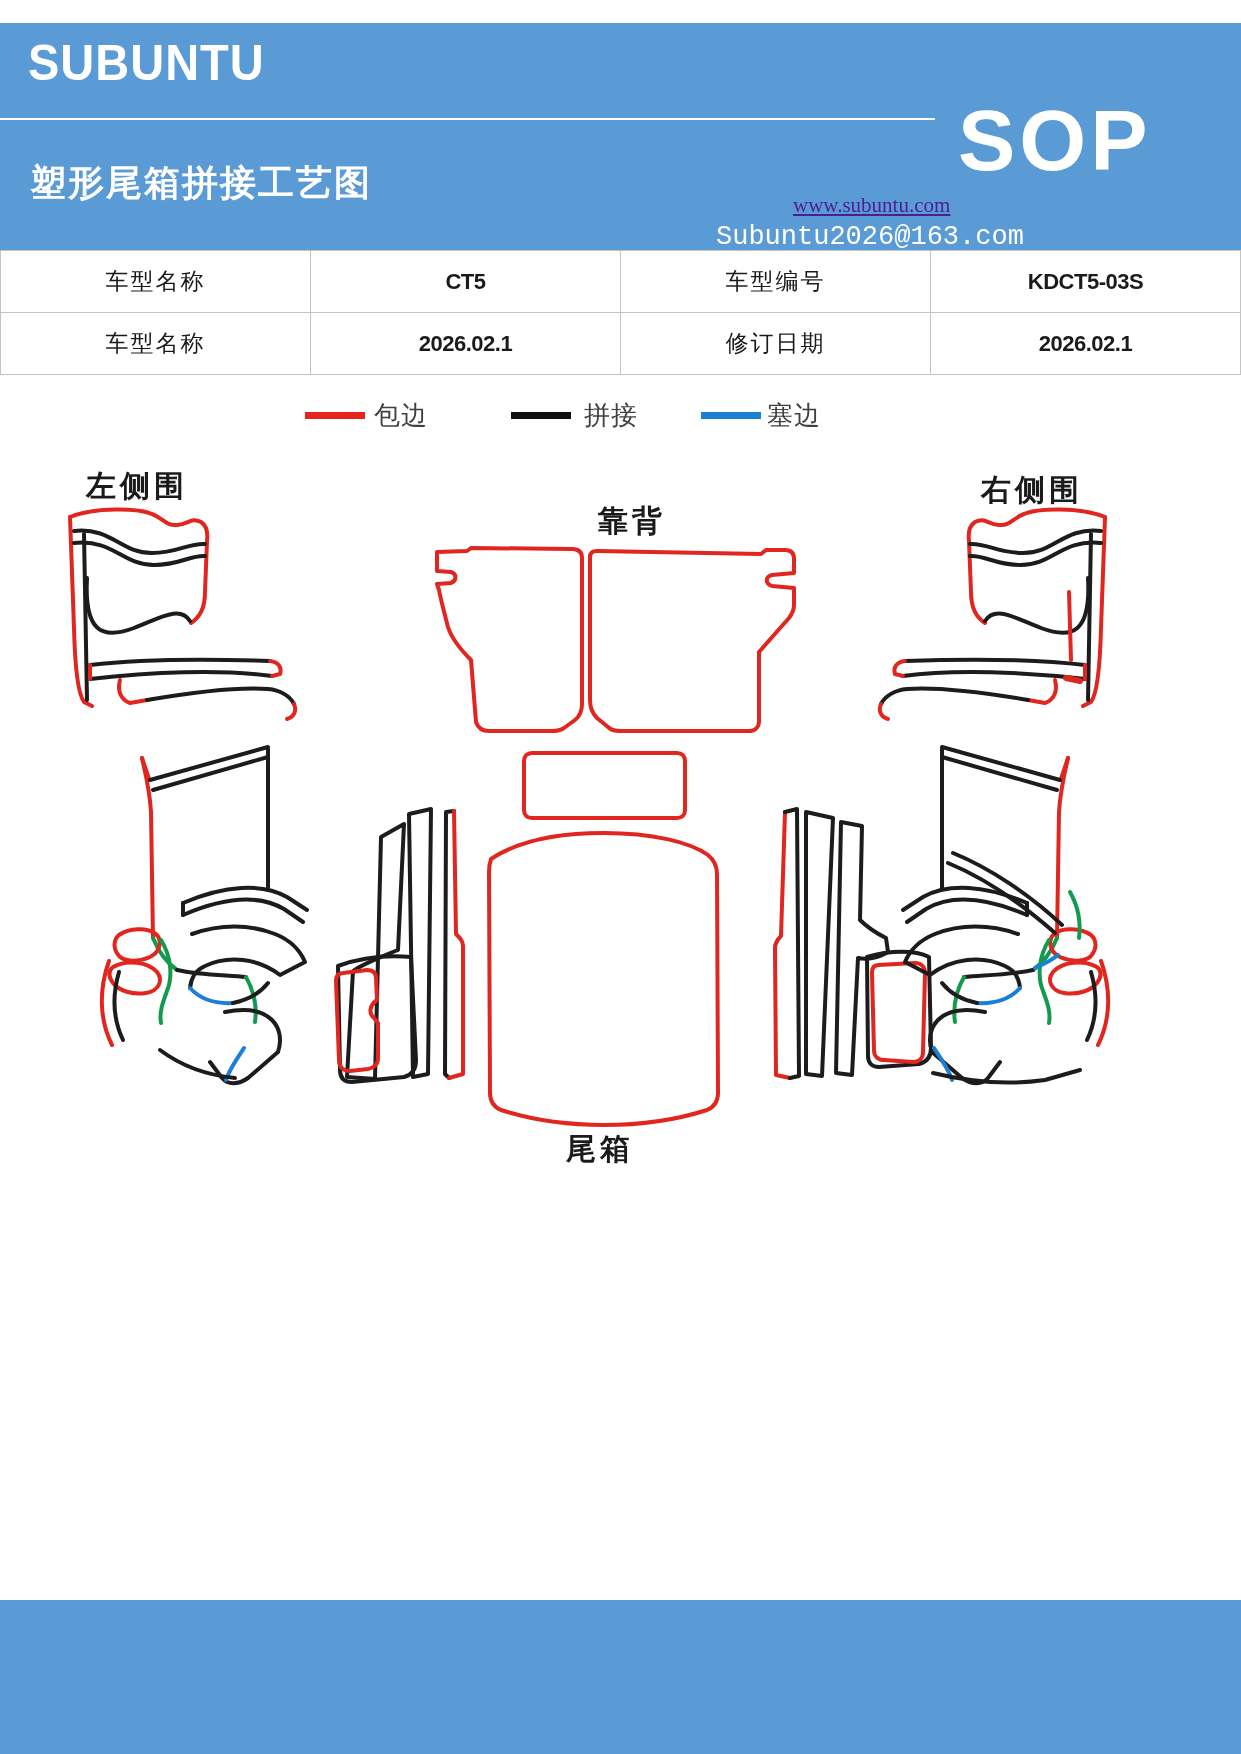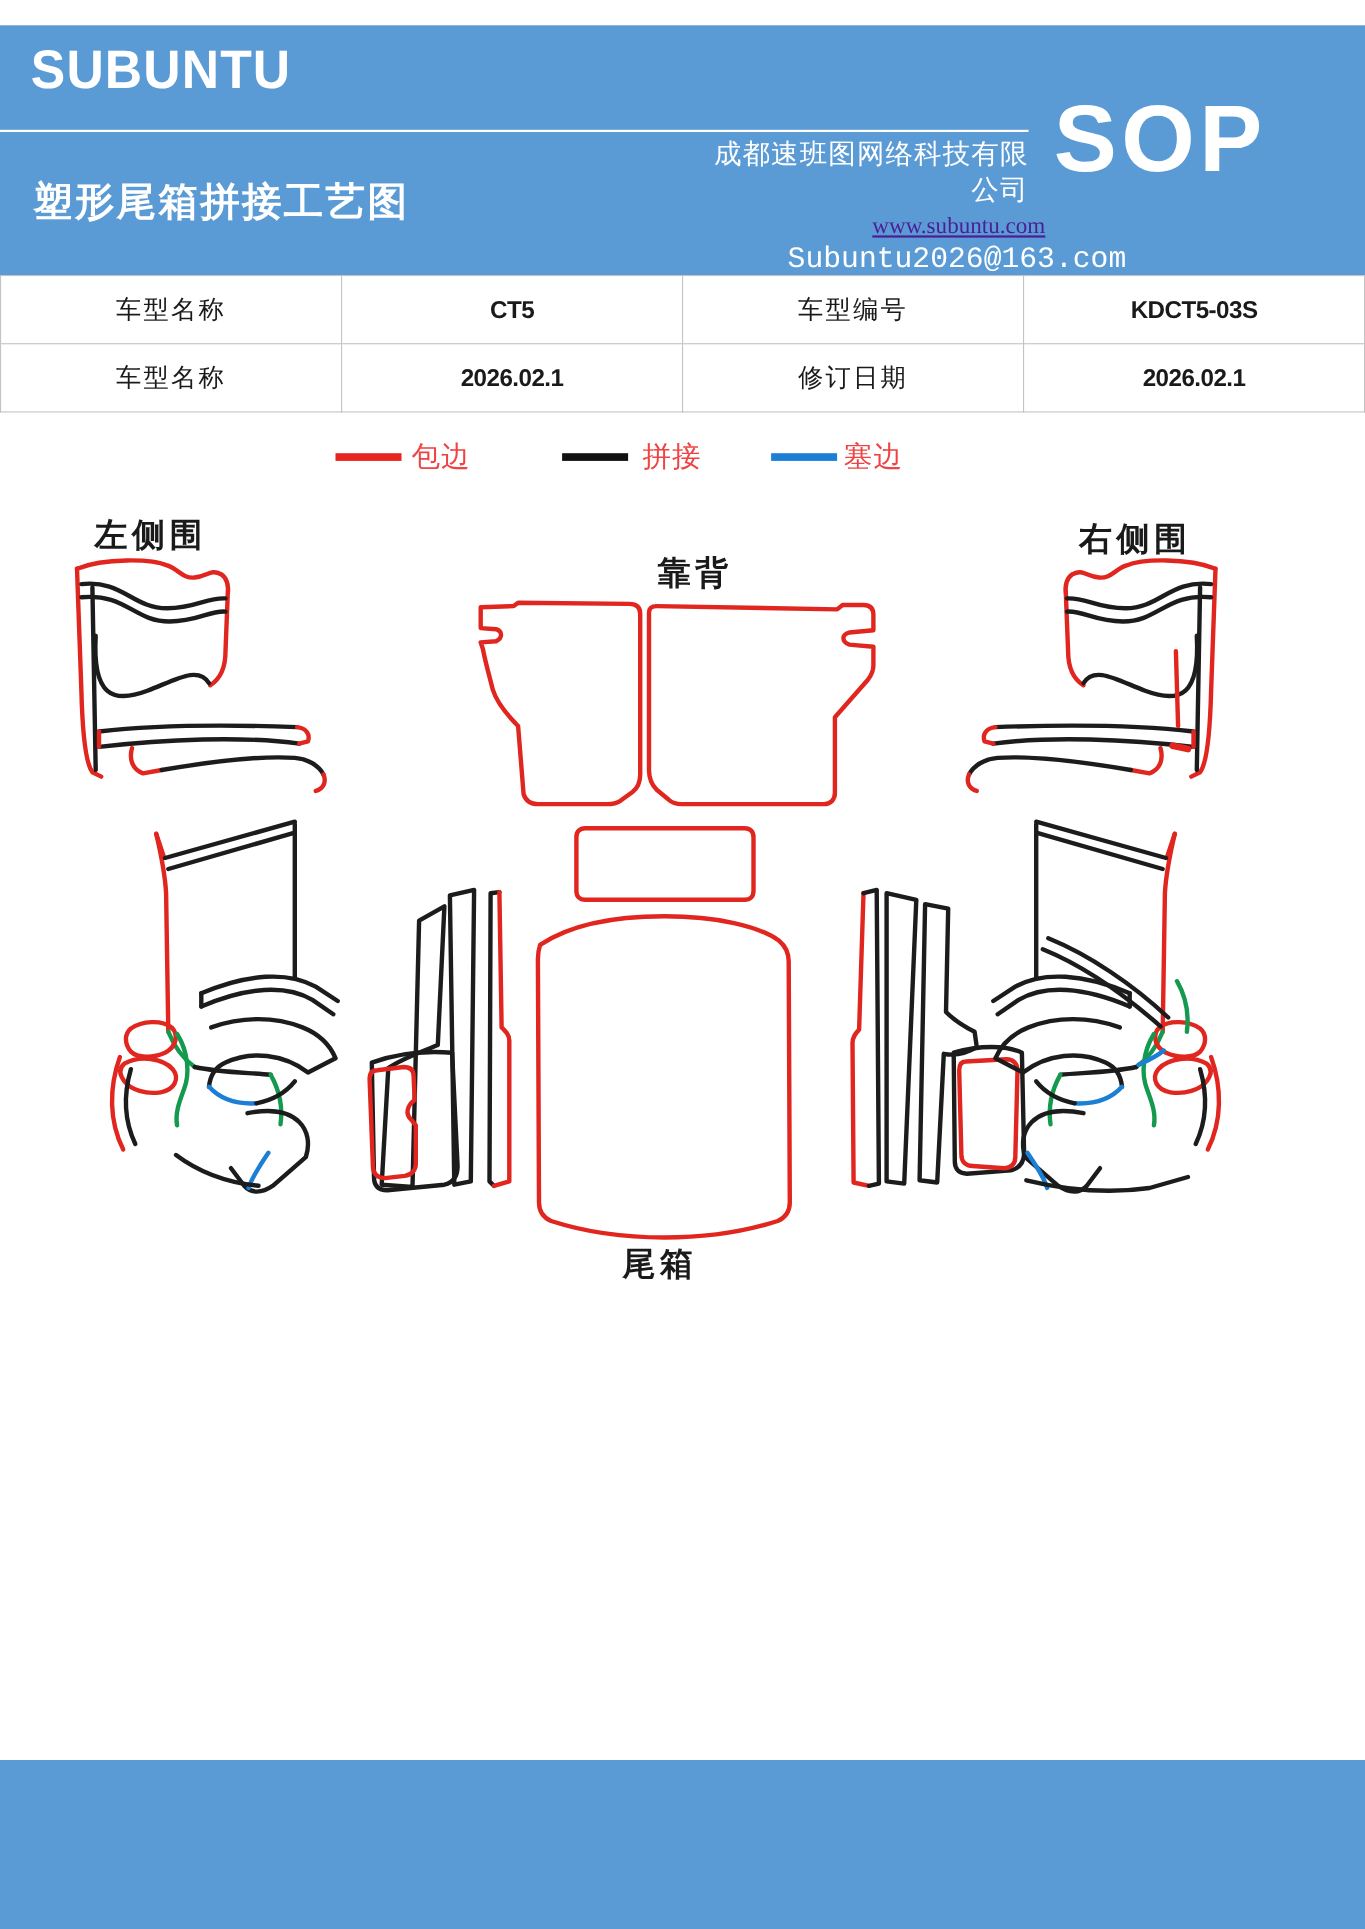--- a/index.html
+++ b/index.html
@@ -8,36 +8,36 @@
 
   
   .header{position:absolute;left:0;top:0;width:1241px;height:247px;background:#5b9bd5;margin-top:23px;}
   .logo{position:absolute;left:28px;top:12px;font-size:47px;font-weight:800;color:#fff;
         letter-spacing:1px;font-family:"Liberation Sans",sans-serif;transform:scaleY(1.05);}
   .header-rule{position:absolute;left:0;top:95px;width:935px;height:2px;background:#fff;}
   .doc-title{position:absolute;left:30px;top:136px;font-size:36px;font-weight:700;color:#fff;
         font-family:"Liberation Serif",serif;letter-spacing:2px;}
   .header-company{position:absolute;left:640px;top:100px;width:295px;text-align:right;
         font-size:25px;color:#fff;font-family:"Liberation Serif",serif;letter-spacing:1px;}
-  .sop{position:absolute;left:958px;top:54px;font-size:86px;font-weight:700;color:#fff;
+  .sop{position:absolute;left:958px;top:68px;font-size:86px;font-weight:700;color:#fff;
         letter-spacing:4px;}
   .header-site{position:absolute;left:793px;top:170px;font-size:21px;color:#4c1d95;
         font-family:Liberation Serif, serif;text-decoration:underline;}
   .header-mail{position:absolute;left:716px;top:199px;font-size:27px;color:#fff;
         font-family:"Liberation Mono","DejaVu Sans Mono",monospace;}
 
   
   .info-table{position:absolute;left:0;top:250px;width:1241px;height:118px;
         border-collapse:collapse;table-layout:fixed;background:#fff;}
   .info-table td{border:1px solid #c3c3c3;text-align:center;vertical-align:middle;
         font-size:23px;color:#1a1a1a;height:59px;}
   .info-table td.val{font-weight:700;font-size:22px;letter-spacing:-0.5px;margin-left:44px;}
   .info-table td.lab{font-family:Liberation Mono, monospace;letter-spacing:2px;}
   .legend-swatch{position:absolute;top:412px;width:60px;height:7px;}
-  .legend-label{position:absolute;top:398px;font-size:26px;color:#ef4444;
+  .legend-label{position:absolute;top:398px;font-size:26px;color:#404040;
         font-family:"Liberation Serif",serif;letter-spacing:1px;}
 
   
   .diagram-svg{position:absolute;left:0;top:0;width:1241px;height:1754px;}
   .dg-label{position:absolute;font-size:30px;color:#1a1a1a;letter-spacing:4px;
         font-family:"Liberation Serif",serif;font-weight:600;}
   .lbl-left{left:86px;top:466px;}
   .lbl-back{left:598px;top:501px;}
   .lbl-right{left:981px;top:470px;}
   .lbl-trunk{left:566px;top:1129px;}
@@ -47,21 +47,20 @@
 </style>
 </head>
 <body>
 
 <div class="page">
 
   <div class="header">
     <div class="logo">SUBUNTU</div>
     <div class="header-rule"></div>
     <div class="doc-title">塑形尾箱拼接工艺图</div>
-    <div class="header-company">成都速班图网络科技有限公司</div>
     <div class="sop">SOP</div>
     <div class="header-site">www.subuntu.com</div>
     <div class="header-mail">Subuntu2026@163.com</div>
   </div>
 
   <table class="info-table">
     <tbody>
         <tr>
       <td class="lab">车型名称</td>
       <td class="val">CT5</td>

